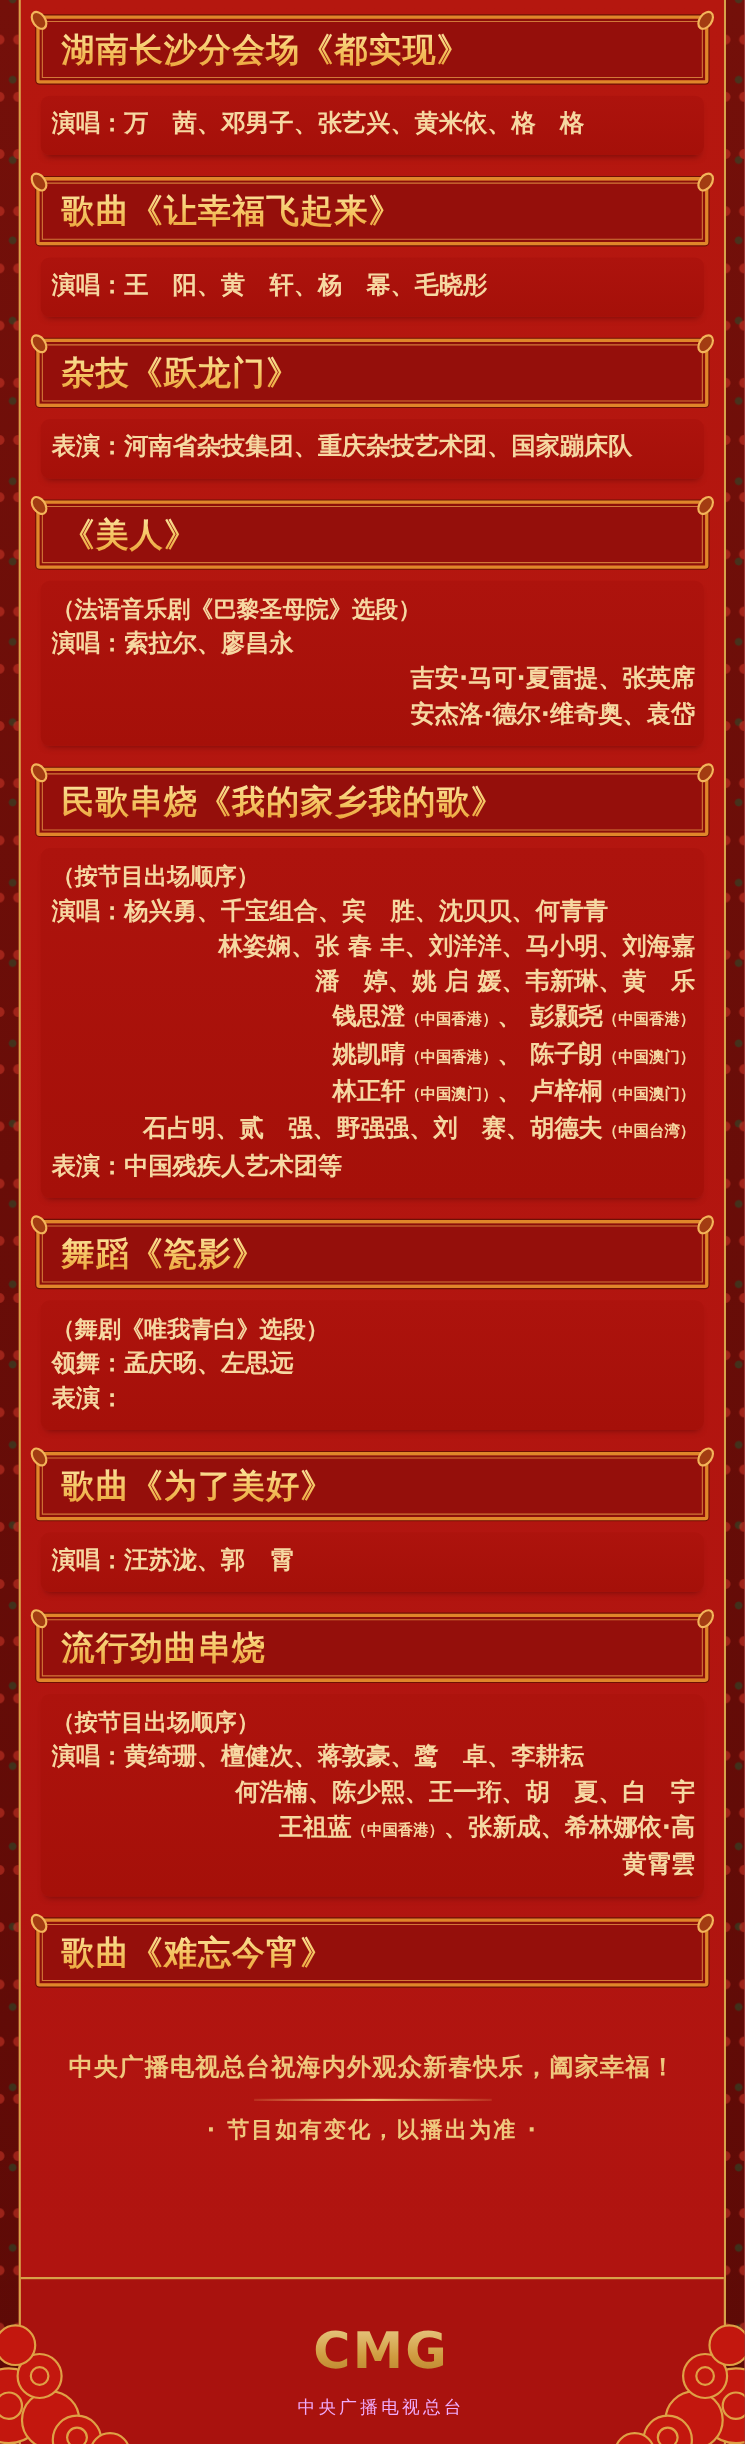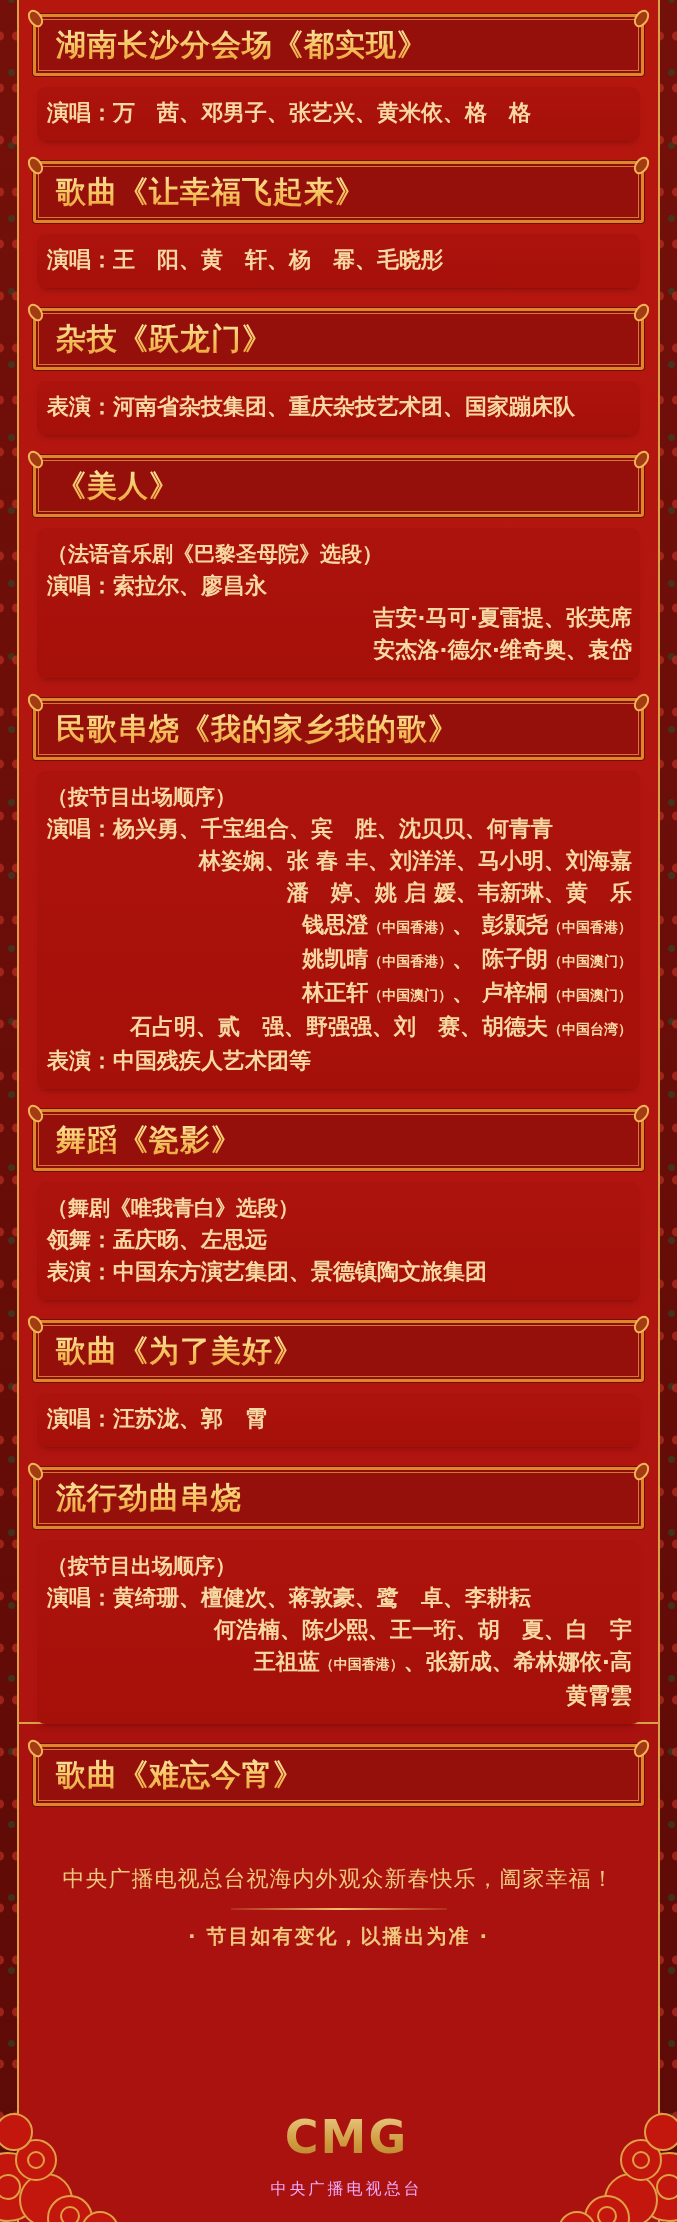--- a/index.html
+++ b/index.html
@@ -11,21 +11,21 @@
     background-image:
       radial-gradient(circle,rgba(205,55,40,.55) 0 4px,rgba(205,55,40,0) 5px),
       radial-gradient(circle,rgba(30,86,48,.5) 0 3px,rgba(30,86,48,0) 4px),
       linear-gradient(#74100a,#5d0a06);
     background-size:17px 52px,17px 73px,100% 100%;
     background-position:8px 10px,3px 36px,0 0;}
   .side.left{left:0;border-right:2px solid #d7a149;}
   .side.right{right:0;border-left:2px solid #d7a149;}
 
   
-  .content{position:absolute;left:19px;right:19px;top:0;height:1724px;
+  .content{position:absolute;left:19px;right:19px;top:0;height:2072px;
     background:linear-gradient(#b5170f,#b01410);
     border-bottom:2px solid #d7a149;box-sizing:border-box;padding-top:2px;}
 
   
   .plaque{position:relative;margin:20px 14px 0;height:56px;background:#950f0b;
     border:3px solid #e0862a;border-radius:3px;
     box-shadow:0 0 0 1px #6f1004, inset 0 0 0 2px #8c0f0a, inset 0 0 0 3px rgba(244,176,82,.65);
     display:flex;align-items:center;}
   .plaque:first-child{margin-top:12px;}
   .orn{position:absolute;width:9px;height:15px;border:2px solid #f3b45a;border-radius:50%;
@@ -45,21 +45,21 @@
     box-shadow:0 5px 7px -5px rgba(60,0,0,.55);}
   .ln{color:#f6d8a2;font-size:22px;line-height:32px;font-weight:700;display:flex;}
   .ln .lbl{flex:0 0 auto;white-space:nowrap;}
   .ln .names{flex:1 1 auto;}
   .ln.cont{padding-left:77px;text-align:right;}
   .ln.note{font-size:21px;}
   .small{font-size:14px;}
 
   
   .foot{margin-top:58px;text-align:center;}
-  .blessing{color:#efc87e;font-size:22px;font-weight:400;letter-spacing:1px;}
+  .blessing{color:#efc87e;font-size:22px;font-weight:700;letter-spacing:1px;}
   .divider{width:216px;height:2px;margin:14px auto 13px;
     background:linear-gradient(90deg,rgba(240,190,110,.15),#f0be6e,rgba(240,190,110,.15));}
   .disclaimer{color:#efc87e;font-size:20px;font-weight:700;letter-spacing:2px;}
 
   
   .band{position:absolute;left:0;right:0;bottom:0;height:150px;}
   .cloud{position:absolute;bottom:0;}
   .cloud.left{left:0;}
   .cloud.right{right:0;transform:scaleX(-1);}
   .logo{position:absolute;left:16px;right:0;top:38px;text-align:center;}
@@ -177,21 +177,20 @@
         <div class="panel">
           <div class="ln note">
             <span class="names">（舞剧《唯我青白》选段）</span>
           </div>
           <div class="ln credit">
             <span class="lbl">领舞：</span>
             <span class="names">孟庆旸、左思远</span>
           </div>
           <div class="ln credit">
             <span class="lbl">表演：</span>
-            <span class="names">中国东方演艺集团、景德镇陶文旅集团</span>
           </div>
         </div>
         <div class="plaque">
           <span class="orn l"></span>
           <span class="orn r"></span>
           <span class="ptitle">歌曲《为了美好》</span>
         </div>
         <div class="panel">
           <div class="ln credit">
             <span class="lbl">演唱：</span>

